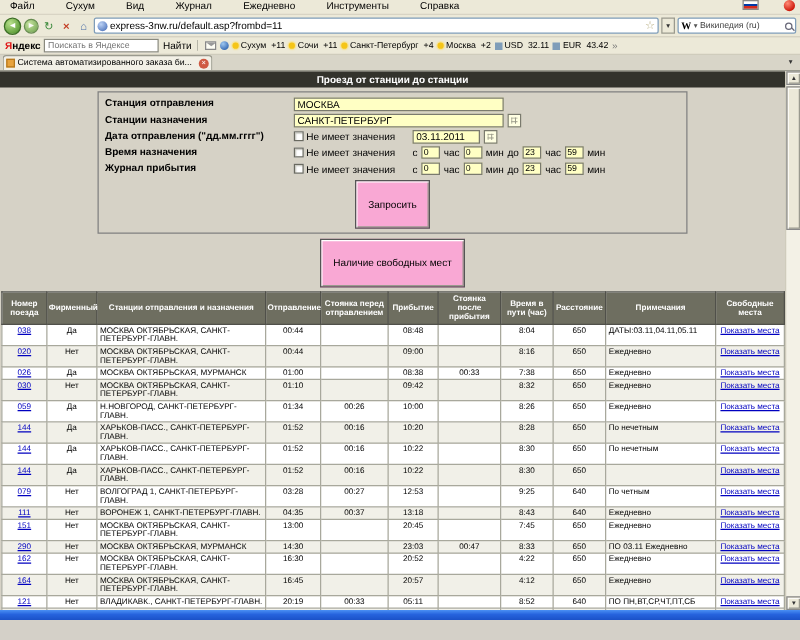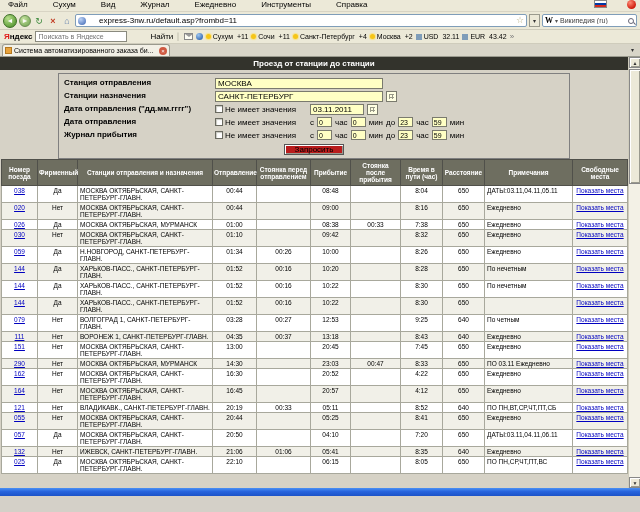--- a/index.html
+++ b/index.html
@@ -34,40 +34,40 @@
   .navbar { height:18px; background:#ece9d8; display:flex; align-items:center; gap:2px; padding:0 3px; border-bottom:1px solid #cfccbc; }
   .nav-circle { width:14px; height:14px; border-radius:50%; border:1px solid #3c6e25; color:#fff; font-size:7px;
     line-height:12px; text-align:center; flex:0 0 auto; background:radial-gradient(circle at 35% 30%,#b9e08c,#5f9e3a 75%); }
   .nav-circle.fwd { width:12px; height:12px; line-height:10px; opacity:.75; }
   .back::after { content:"◄"; } .fwd::after { content:"►"; }
   .nav-flat { width:12px; height:12px; font-size:9px; line-height:12px; text-align:center; flex:0 0 auto; }
   .reload { color:#3c8a3c; } .reload::after { content:"↻"; }
   .stop { color:#c23b22; font-weight:bold; } .stop::after { content:"×"; }
   .home { color:#4a6da7; } .home::after { content:"⌂"; }
   .urlbar { flex:1; height:13px; background:#fff; border:1px solid #7f9db9; border-radius:2px; display:flex;
-    align-items:center; padding:0 2px; gap:13px; min-width:0; }
+    align-items:center; padding:0 2px; gap:2px; min-width:0; }
   .favicon { width:8px; height:8px; border-radius:50%; background:radial-gradient(circle at 35% 30%,#bcd2f5,#5b7fc2 75%); flex:0 0 auto; }
   .url-text { flex:1; font-size:8px; color:#000; white-space:nowrap; overflow:hidden; }
   .star { color:#b8ae82; font-size:9px; line-height:11px; } .star::after { content:"☆"; }
   .url-drop { width:11px; height:13px; background:#ece9d8; border:1px solid #9a9a8e; font-size:6px; line-height:12px; text-align:center; color:#333; }
   .url-drop::after { content:"▾"; }
   .searchbox { width:95px; height:13px; background:#fff; border:1px solid #7f9db9; border-radius:2px; display:flex;
     align-items:center; padding:0 2px; gap:2px; flex:0 0 auto; }
   .engine-w { font-size:8px; font-weight:bold; font-family:"Liberation Serif","DejaVu Serif",serif; }
   .sdrop { font-size:6px; color:#555; } .sdrop::after { content:"▾"; }
   .search-text { flex:1; font-size:7px; color:#444; white-space:nowrap; overflow:hidden; }
   .mag { width:6px; height:6px; border:1px solid #667; border-radius:50%; position:relative; flex:0 0 auto; }
   .mag::after { content:""; position:absolute; width:3px; height:1px; background:#667; transform:rotate(45deg); right:-3px; bottom:-1px; }
 
   
   .ybar { height:14px; background:#ece9d8; display:flex; align-items:center; gap:3px; padding:0 4px; font-size:7px;
     border-bottom:1px solid #cfccbc; white-space:nowrap; overflow:hidden; }
   .ylogo { font-size:8px; font-weight:bold; } .yred { color:#e01818; }
   .ysearch { width:92px; height:11px; background:#fff; border:1px solid #8a8a7e; font-size:7px; padding:0 2px; font-family:inherit; color:#000; }
-  .yfind { font-size:8px;margin-left:20px; }
+  .yfind { font-size:8px; }
   .ysep { color:#9a9a8e; }
   .mail-icon { width:9px; height:7px; border:1px solid #888; background:#fdfdf4; position:relative; flex:0 0 auto; }
   .mail-icon::after { content:""; position:absolute; left:0; top:0; border-left:4px solid transparent; border-right:4px solid transparent; border-top:3px solid #999; }
   .dot-icon { width:7px; height:7px; border-radius:50%; background:radial-gradient(circle at 35% 30%,#9ec7f0,#3a6db5 75%); flex:0 0 auto; }
   .sun { display:inline-block; width:5px; height:5px; border-radius:50%; background:#f5c518; box-shadow:0 0 1px 1px #f8e28a; margin-right:1px; }
   .wx { display:flex; align-items:center; gap:1px; }
   .cur-icon { width:6px; height:6px; background:#7f9db9; display:inline-block; margin-right:1px; }
   .chev { color:#777; font-size:8px; }
 
   
@@ -79,35 +79,35 @@
   .tab-close { width:8px; height:8px; border-radius:50%; background:#cf5a42; color:#fff; font-size:6px; line-height:8px; text-align:center; flex:0 0 auto; }
   .tab-close::after { content:"×"; }
   .tab-list-btn { margin-left:auto; width:11px; height:11px; font-size:6px; text-align:center; line-height:11px; color:#333; }
   .tab-list-btn::after { content:"▾"; }
 
   
   .content { display:flex; height:431px; }
   .page { width:628px; background:#d6d2c6; overflow:hidden; position:relative; }
   .page-header { height:13px; background:#33332c; color:#fff; font-size:8px; font-weight:bold; text-align:center; line-height:13px; }
 
-  .form-box { width:512px; margin:3px auto 0 auto; border:1px solid #808080; padding:3px 5px 2px 5px; }
+  .form-box { width:472px; margin:3px auto 0 auto; border:1px solid #808080; padding:3px 5px 2px 5px; }
   .f-row { display:flex; align-items:center; min-height:12px; font-size:8px; gap:3px; margin-bottom:1px; }
   .f-label { width:148px; font-weight:bold; line-height:8px; flex:0 0 auto; }
   .f-text { flex:0 0 auto; }
   .st-input { width:168px; height:11px; background:#ffffc4; border:1px solid #7a7a6e; font-size:8px; padding:0 2px; font-family:inherit; }
   .date-input { width:54px; height:11px; background:#ffffc4; border:1px solid #7a7a6e; font-size:8px; padding:0 2px; font-family:inherit; }
   .t-input { width:15px; height:10px; background:#ffffc4; border:1px solid #7a7a6e; font-size:7px; padding:0 1px; font-family:inherit; }
   .cb { width:8px; height:8px; background:#fff; border:1px solid #6a6a60; box-shadow:inset 1px 1px 1px #c8c8c0; flex:0 0 auto; }
   .cbgroup { width:92px; display:flex; align-items:center; gap:2px; flex:0 0 auto; }
   .mini-btn { width:11px; height:11px; background:#ffffe2; border:1px solid #7a7a6e; position:relative; flex:0 0 auto; }
   .mini-btn::after { content:""; position:absolute; inset:2px;
     background:linear-gradient(to right,#998 1px,transparent 1px) 0 0/3px 100%,
                linear-gradient(to bottom,#998 1px,transparent 1px) 0 0/100% 3px; }
-  .btn3d { display:block; background:#b91c1c; border:1px solid #555; box-shadow:inset 1px 1px 0 #fff, inset -1px -1px 0 #9a9a8e;
-    font-size:8px; font-family:inherit; padding:0 10px; color:#000; }
+  .btn3d { display:block; background:#f9a8d4; border:1px solid #555; box-shadow:inset 1px 1px 0 #fff, inset -1px -1px 0 #9a9a8e;
+    font-size:8px; font-family:inherit; padding:14px 10px; color:#000; }
   .query-btn { margin:3px auto 1px auto; }
   .avail-btn { margin:4px auto 3px auto; }
 
   
   table.tbl { width:626px; margin:0 1px; border-collapse:collapse; table-layout:fixed; background:#fff; }
   .tbl th { background:#6e6e60; color:#fff; font-size:6.5px; line-height:7px; font-weight:bold; border:1px solid #50504a; padding:2px 1px; text-align:center; vertical-align:middle; }
   .tbl td { font-size:6.5px; line-height:7px; border:1px solid #a8a89c; padding:1px 2px; text-align:center; vertical-align:top; color:#000; }
   .tbl tr.alt td { background:#f1f0e8; }
   .tbl a { color:#0000c0; text-decoration:underline; }
   .c-left { text-align:left !important; }
@@ -207,21 +207,21 @@
         <div class="f-row">
           <span class="f-label">Дата отправления ("дд.мм.гггг")</span>
           <span class="cbgroup">
             <span class="cb"></span>
             <span class="f-text">Не имеет значения</span>
           </span>
           <input class="date-input" readonly="" value="03.11.2011" style="">
           <span class="mini-btn"></span>
         </div>
         <div class="f-row">
-          <span class="f-label">Дата отправления</span>
+          <span class="f-label">Время назначения</span>
           <span class="cbgroup">
             <span class="cb"></span>
             <span class="f-text">Не имеет значения</span>
           </span>
           <span class="f-text">с</span>
           <input class="t-input" readonly="" value="0" style="">
           <span class="f-text">час</span>
           <input class="t-input" readonly="" value="0" style="">
           <span class="f-text">мин</span>
           <span class="f-text">до</span>
@@ -243,20 +243,21 @@
           <span class="f-text">мин</span>
           <span class="f-text">до</span>
           <input class="t-input" readonly="" value="23" style="">
           <span class="f-text">час</span>
           <input class="t-input" readonly="" value="59" style="">
           <span class="f-text">мин</span>
         </div>
         <button class="btn3d query-btn">Запросить</button>
       </div>
 
+      <button class="btn3d avail-btn">Наличие свободных мест</button>
 
       <table class="tbl">
         <thead>
             <tr id="thead-row">
               <th class="w0">Номер поезда</th>
               <th class="w1">Фирменный</th>
               <th class="w2">Станции отправления и назначения</th>
               <th class="w3">Отправление</th>
               <th class="w4">Стоянка перед отправлением</th>
               <th class="w5">Прибытие</th>

